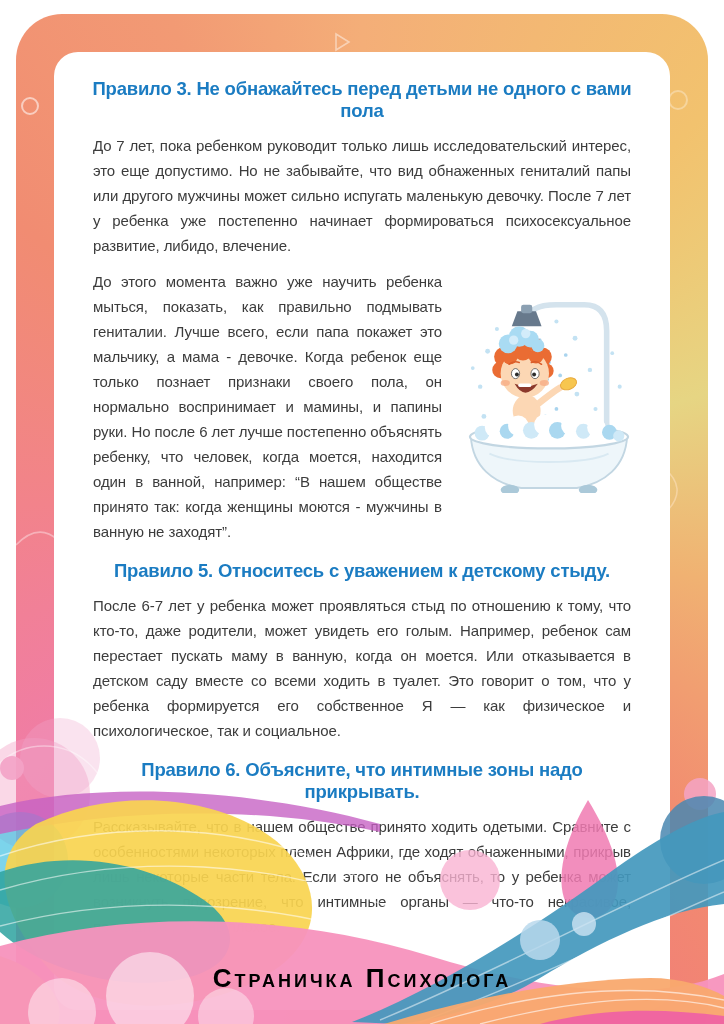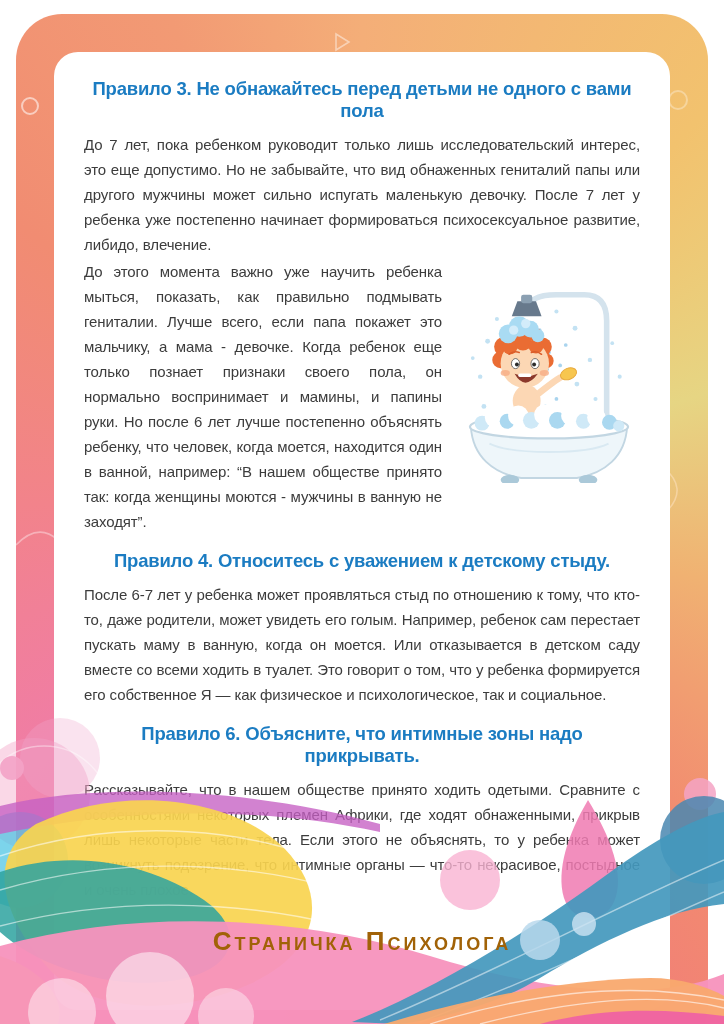--- a/index.html
+++ b/index.html
@@ -21,26 +21,26 @@
     background:#ffffff;border-radius:24px;box-sizing:border-box;
     padding:24px 28px 0 28px;
   }
   .rule-heading{
     font-size:18.5px;font-weight:700;color:#1b7cc2;text-align:center;
     margin:16px 0 10px 0;letter-spacing:-0.2px;clear:both;
   }
   .rule-heading.first{margin-top:2px;}
   .rule-body{
     font-size:15px;line-height:25px;color:#3c3c3c;text-align:justify;
-    margin:2px;letter-spacing:-0.1px;
+    margin:11px;letter-spacing:-0.1px;
   }
   .bath-float{float:right;width:186px;height:196px;margin:28px 0 4px 14px;}
   .card-footer{position:relative;z-index:6;text-align:center;}
   .brand{
-    margin-top:24px;font-size:26px;font-weight:600;color:#a16207;
+    margin-top:24px;font-size:26px;font-weight:600;color:#000000;
     font-variant-caps:small-caps;letter-spacing:3px;
   }
   .decor-svg,.waves-svg{position:absolute;pointer-events:none;}
   .decor-svg{left:0;top:0;}
   .waves-svg{left:0;bottom:0;z-index:3;}
 </style>
 </head>
 <body>
 
 <div class="page">
@@ -163,21 +163,21 @@
             <circle cx="151" cy="140" r="10" fill="#ffffff"></circle>
               <circle cx="165" cy="145" r="8" fill="#aad8f0"></circle>
               <circle cx="175" cy="149" r="6" fill="#cfe9f7"></circle>
           </g>
         </svg>
         <p class="rule-body">До этого момента важно уже научить ребенка мыться, показать, как правильно подмывать гениталии. Лучше всего, если папа покажет это мальчику, а мама - девочке. Когда ребенок еще только познает признаки своего пола, он нормально воспринимает и мамины, и папины руки. Но после 6 лет лучше постепенно объяснять ребенку, что человек, когда моется, находится один в ванной, например: “В нашем обществе принято так: когда женщины моются - мужчины в ванную не заходят”.</p>
       </div>
     </section>
 
     <section>
-      <h2 class="rule-heading">Правило 4. Относитесь с уважением к детскому стыду.</h2>
+      <h2 class="rule-heading">Правило 5. Относитесь с уважением к детскому стыду.</h2>
       <p class="rule-body">После 6-7 лет у ребенка может проявляться стыд по отношению к тому, что кто-то, даже родители, может увидеть его голым. Например, ребенок сам перестает пускать маму в ванную, когда он моется. Или отказывается в детском саду вместе со всеми ходить в туалет. Это говорит о том, что у ребенка формируется его собственное Я — как физическое и психологическое, так и социальное.</p>
     </section>
 
     <section>
       <h2 class="rule-heading">Правило 6. Объясните, что интимные зоны надо прикрывать.</h2>
       <p class="rule-body">Рассказывайте, что в нашем обществе принято ходить одетыми. Сравните с особенностями некоторых племен Африки, где ходят обнаженными, прикрыв лишь некоторые части тела. Если этого не объяснять, то у ребенка может возникнуть подозрение, что интимные органы — что-то некрасивое, постыдное и очень плохое.</p>
     </section>
 
     <div class="card-footer">
       <div class="brand">Страничка Психолога</div>

